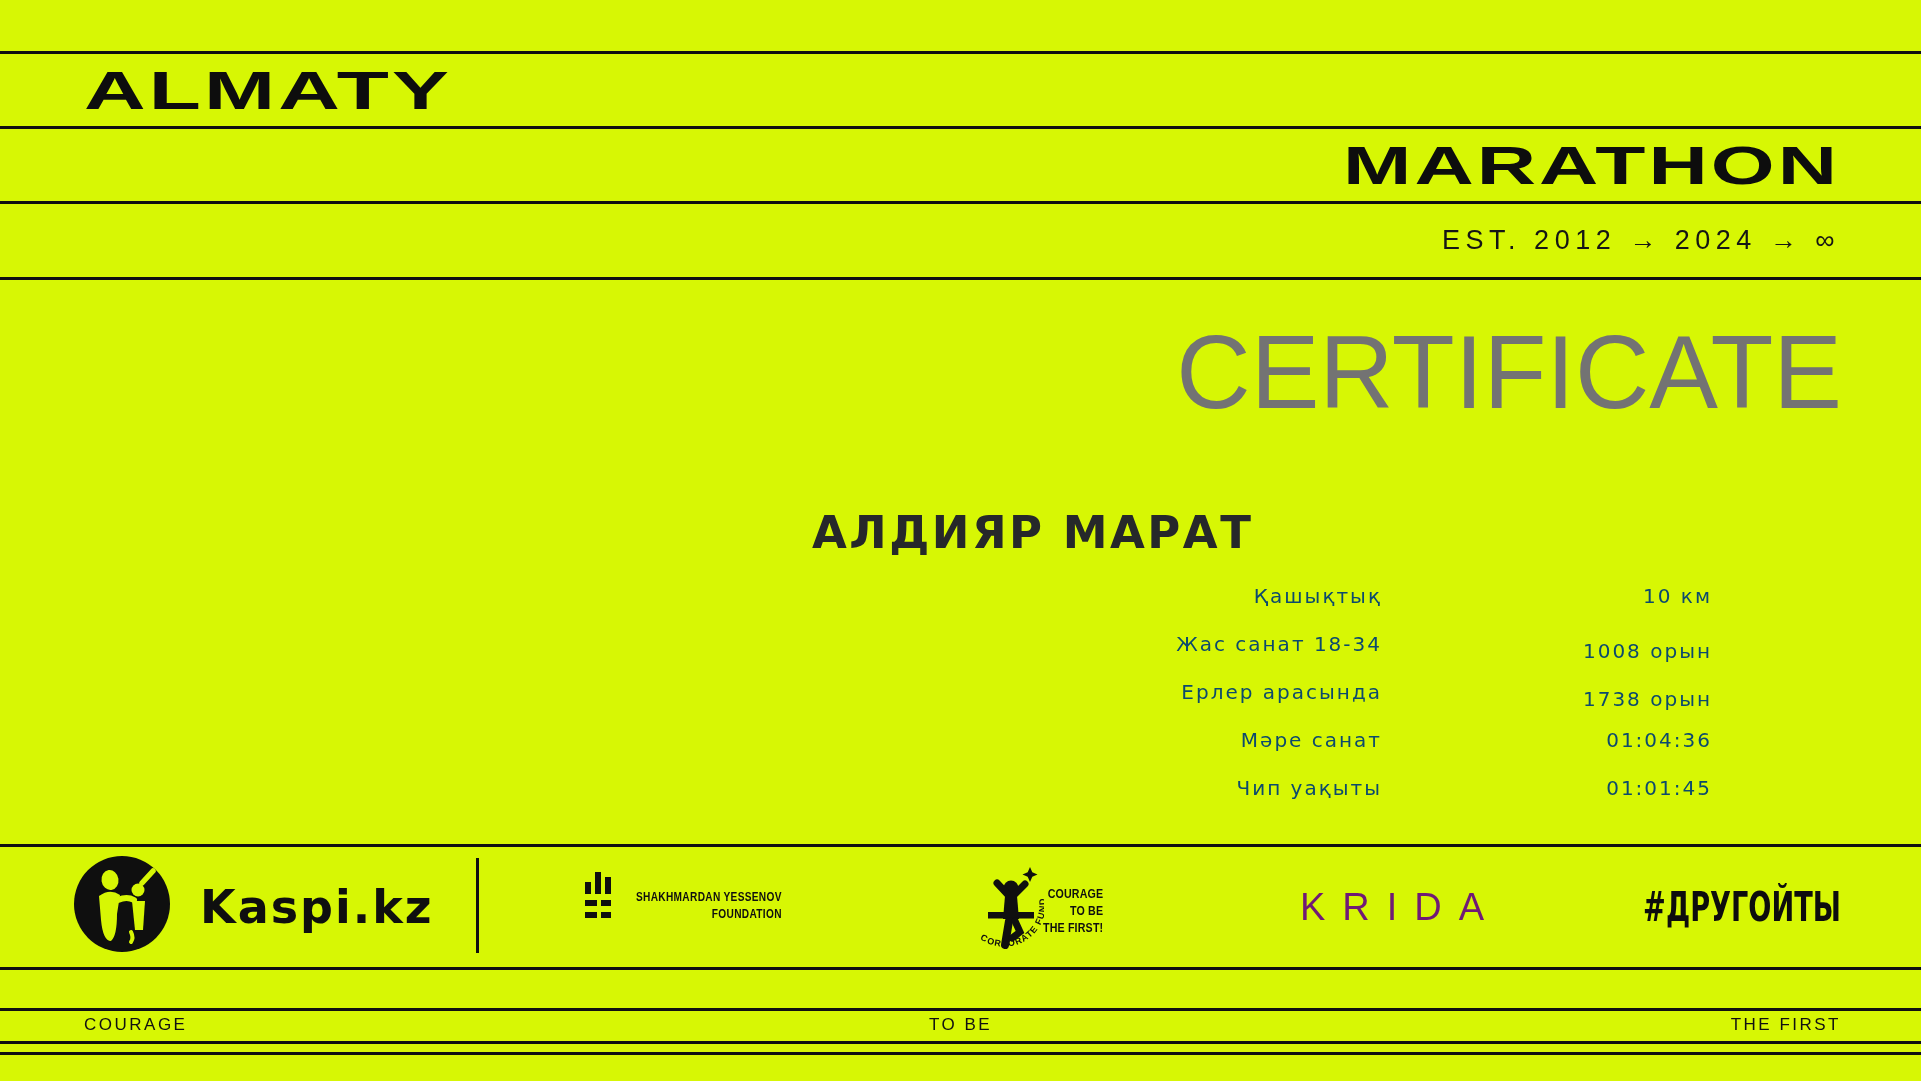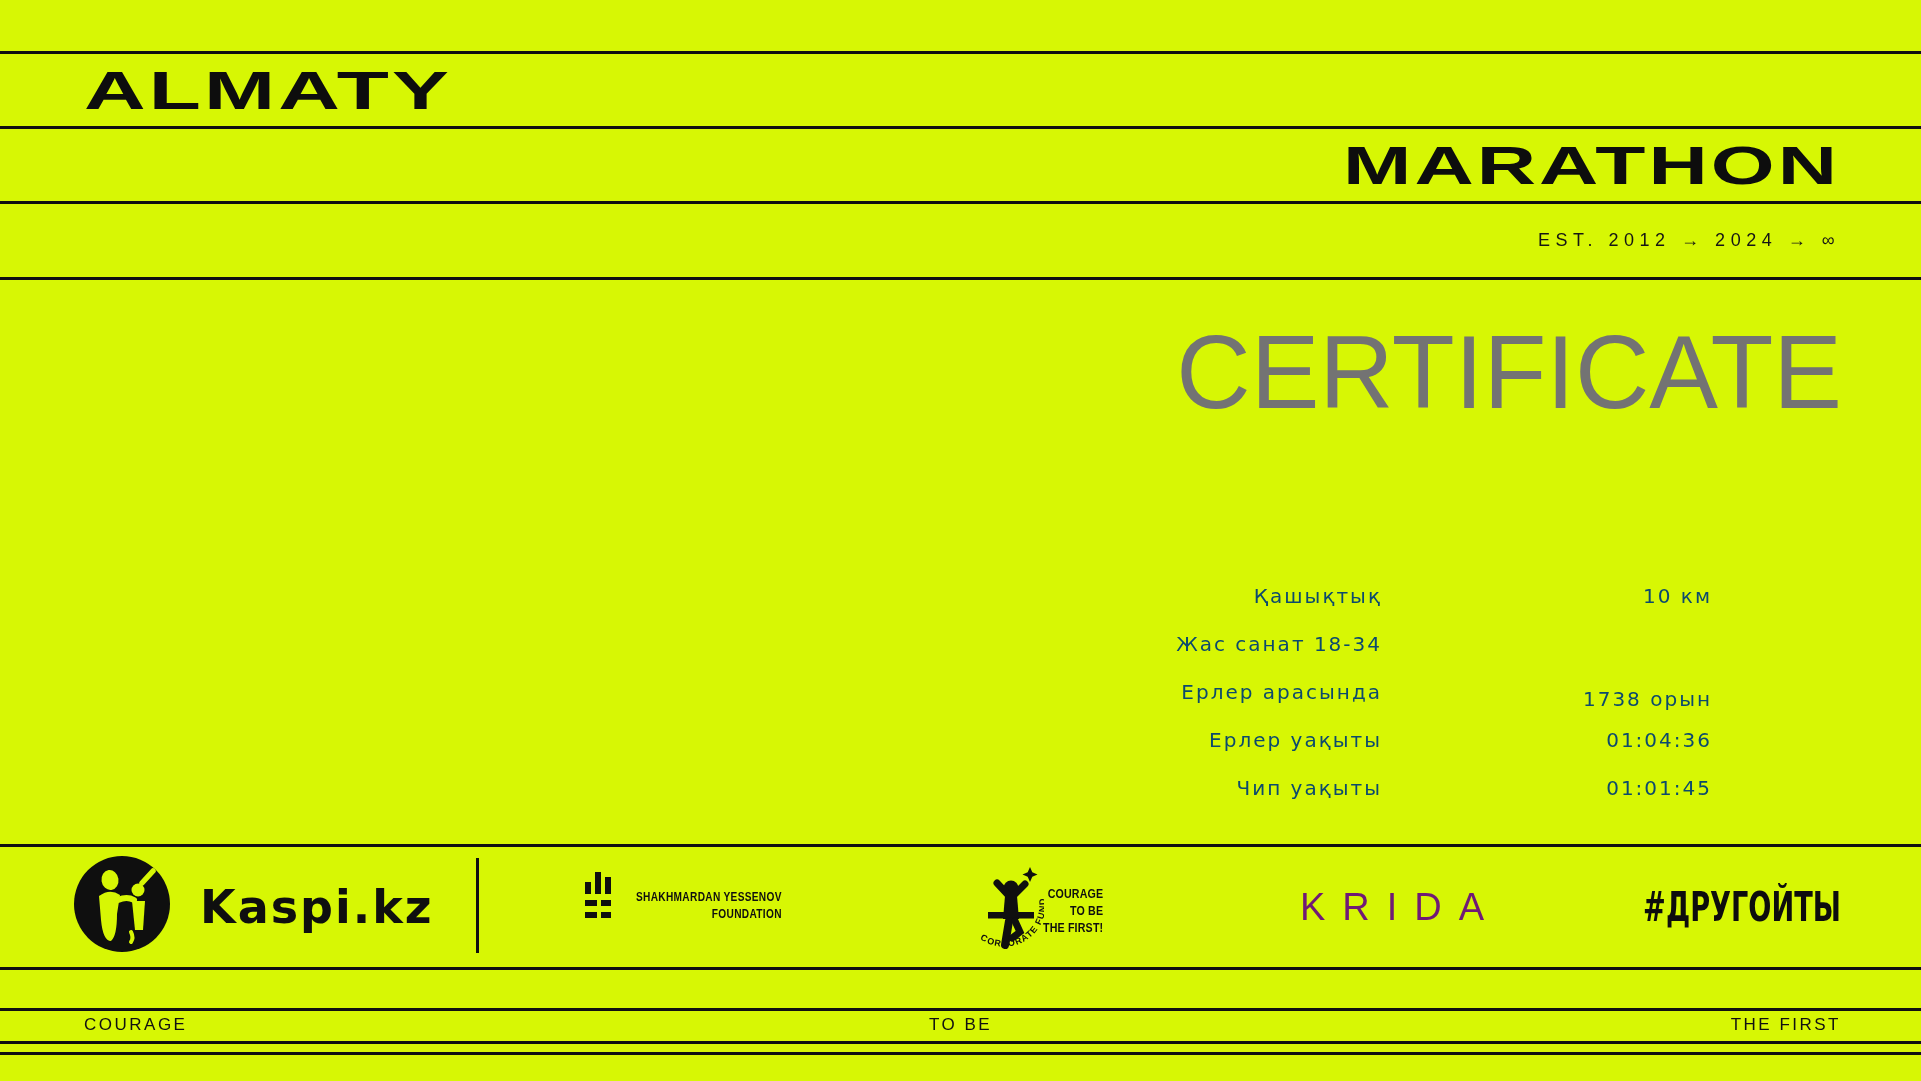--- a/index.html
+++ b/index.html
@@ -16,21 +16,21 @@
   .almaty span{
     font-size:54px;font-weight:700;letter-spacing:2px;color:#0d0d0d;
     transform:scaleX(1.58);transform-origin:left center;white-space:nowrap;
   }
   .marathon{top:127px;height:75px;justify-content:flex-end;padding-right:81px;box-sizing:border-box;}
   .marathon span{
     font-size:54px;font-weight:700;letter-spacing:2px;color:#0d0d0d;
     transform:scaleX(1.52);transform-origin:right center;white-space:nowrap;
   }
   .estline{top:202px;height:76px;justify-content:flex-end;padding-right:81px;box-sizing:border-box;}
-  .estline span{font-size:18px;font-weight:500;letter-spacing:5.5px;color:#151515;white-space:nowrap;}
+  .estline span{font-size:27px;font-weight:500;letter-spacing:5.5px;color:#151515;white-space:nowrap;}
 
   .cert-title{
     position:absolute;top:321px;right:79px;
     font-size:103px;font-weight:400;line-height:1;letter-spacing:0px;
     color:#737373;white-space:nowrap;
   }
   .runner-name{
     position:absolute;left:812px;top:506px;
     font-family:"DejaVu Sans","Liberation Sans",sans-serif;
     font-size:45px;font-weight:700;line-height:1.2;letter-spacing:2.5px;
@@ -91,35 +91,37 @@
     <span>ALMATY</span>
   </div>
   <div class="band marathon">
     <span>MARATHON</span>
   </div>
   <div class="band estline">
     <span>EST. 2012 → 2024 → ∞</span>
   </div>
 
   <div class="cert-title">CERTIFICATE</div>
+  <div class="runner-name">АЛДИЯР МАРАТ</div>
 
   <div class="results">
     <div class="rrow">
       <span class="rlabel">Қашықтық</span>
       <span class="rvalue">10 км</span>
     </div>
     <div class="rrow">
       <span class="rlabel">Жас санат 18-34</span>
+      <span class="rvalue stagger">1008 орын</span>
     </div>
     <div class="rrow">
       <span class="rlabel">Ерлер арасында</span>
       <span class="rvalue stagger">1738 орын</span>
     </div>
     <div class="rrow">
-      <span class="rlabel">Ерлер уақыты</span>
+      <span class="rlabel">Мәре санат</span>
       <span class="rvalue">01:04:36</span>
     </div>
     <div class="rrow">
       <span class="rlabel">Чип уақыты</span>
       <span class="rvalue">01:01:45</span>
     </div>
   </div>
 
   <div class="sponsors">
 

